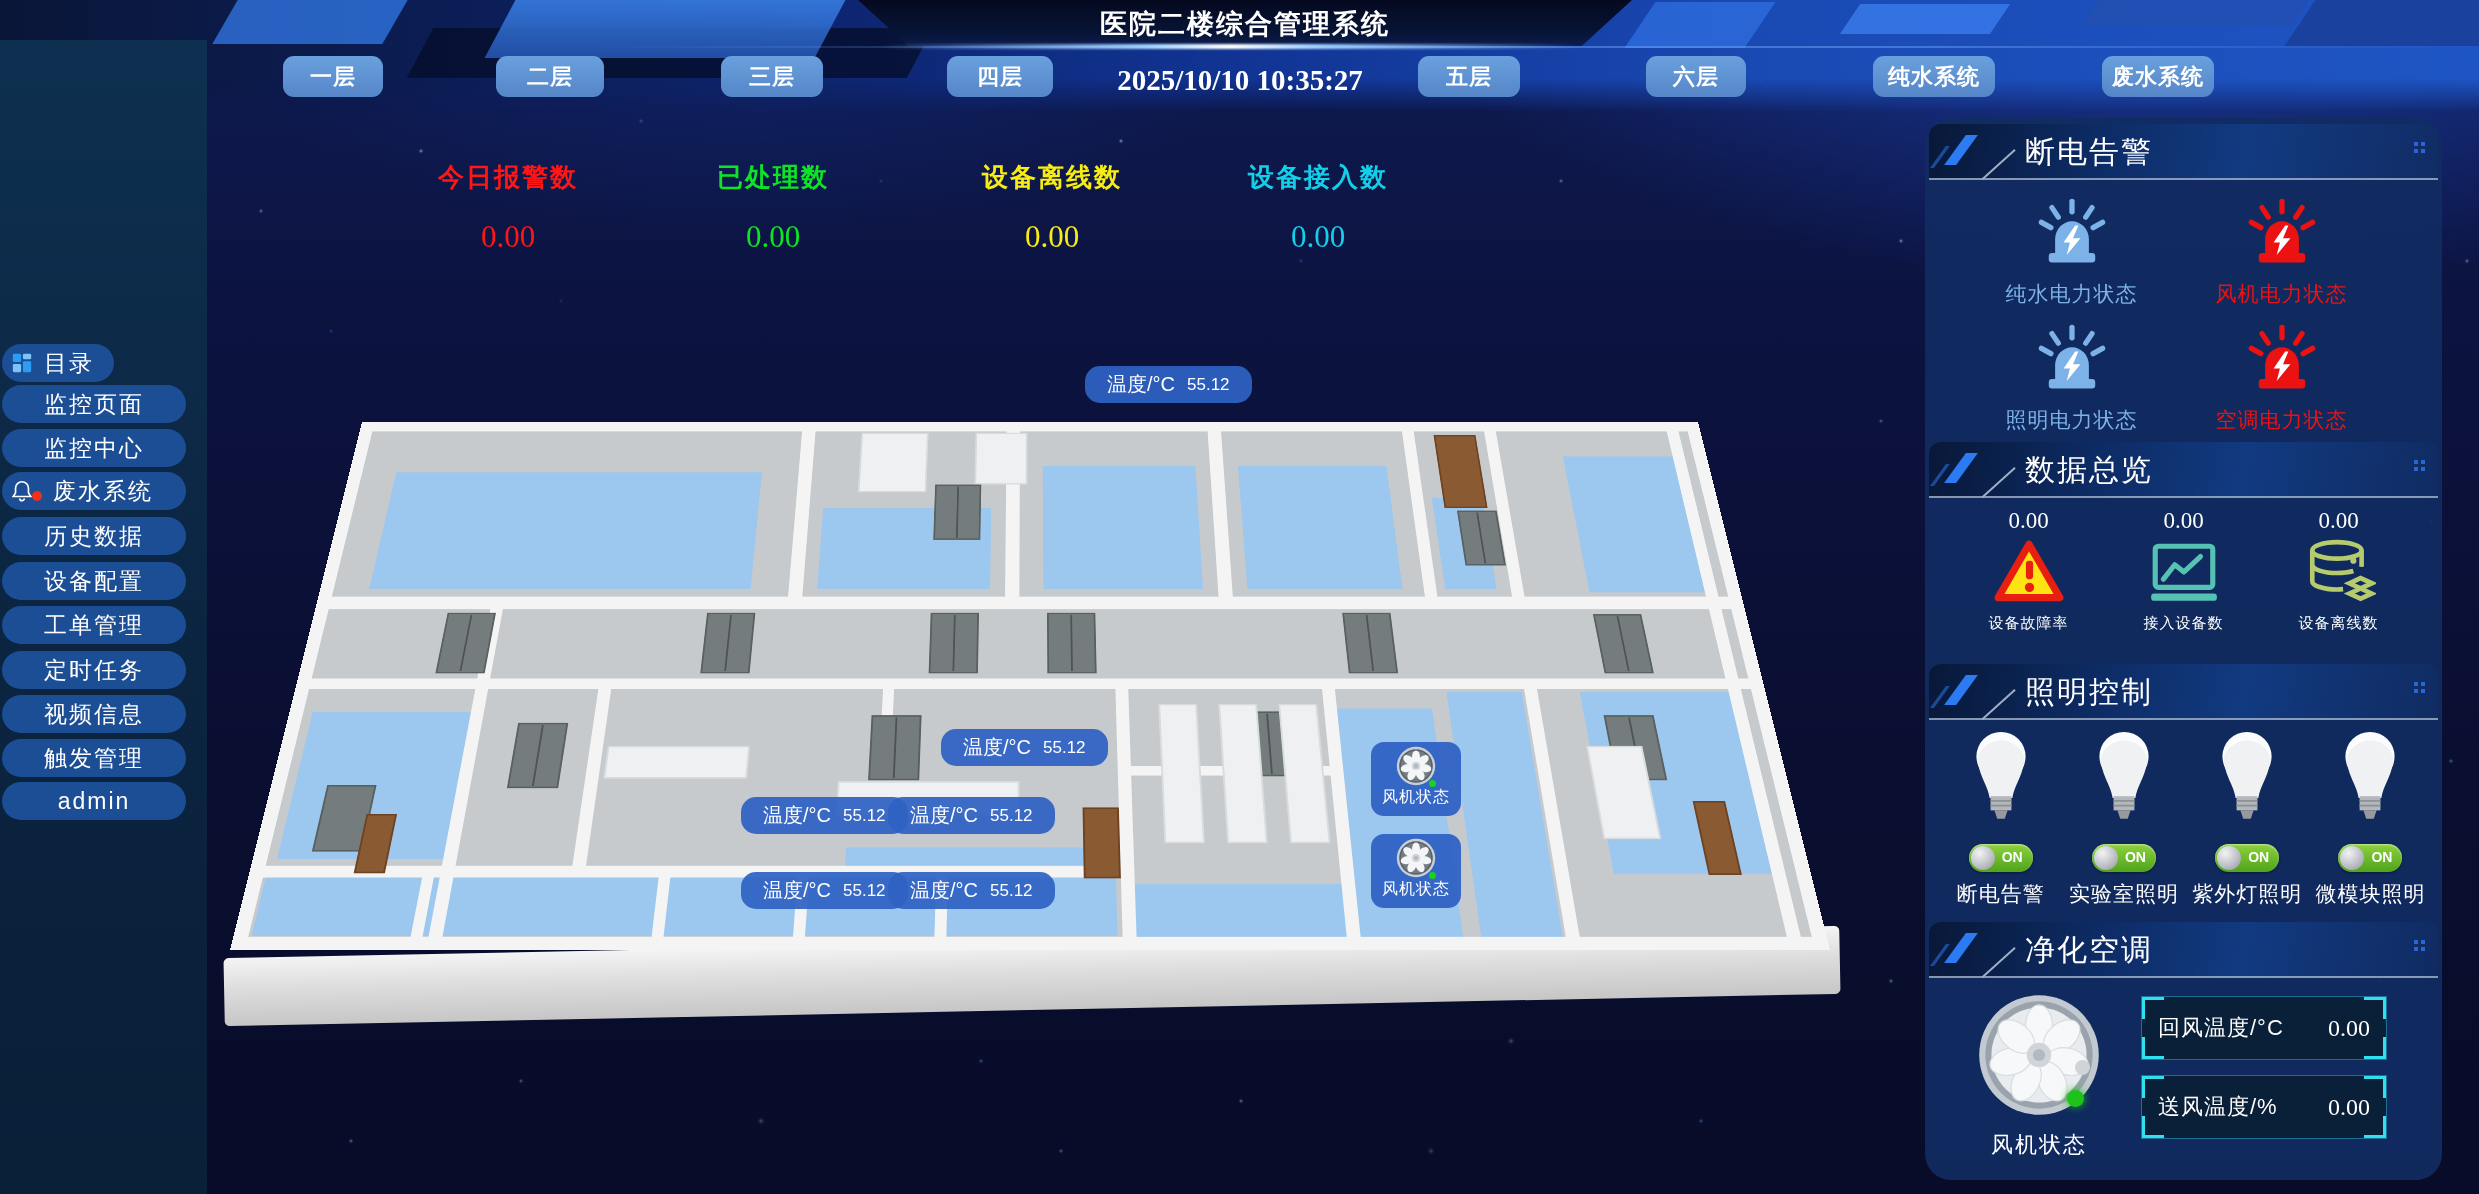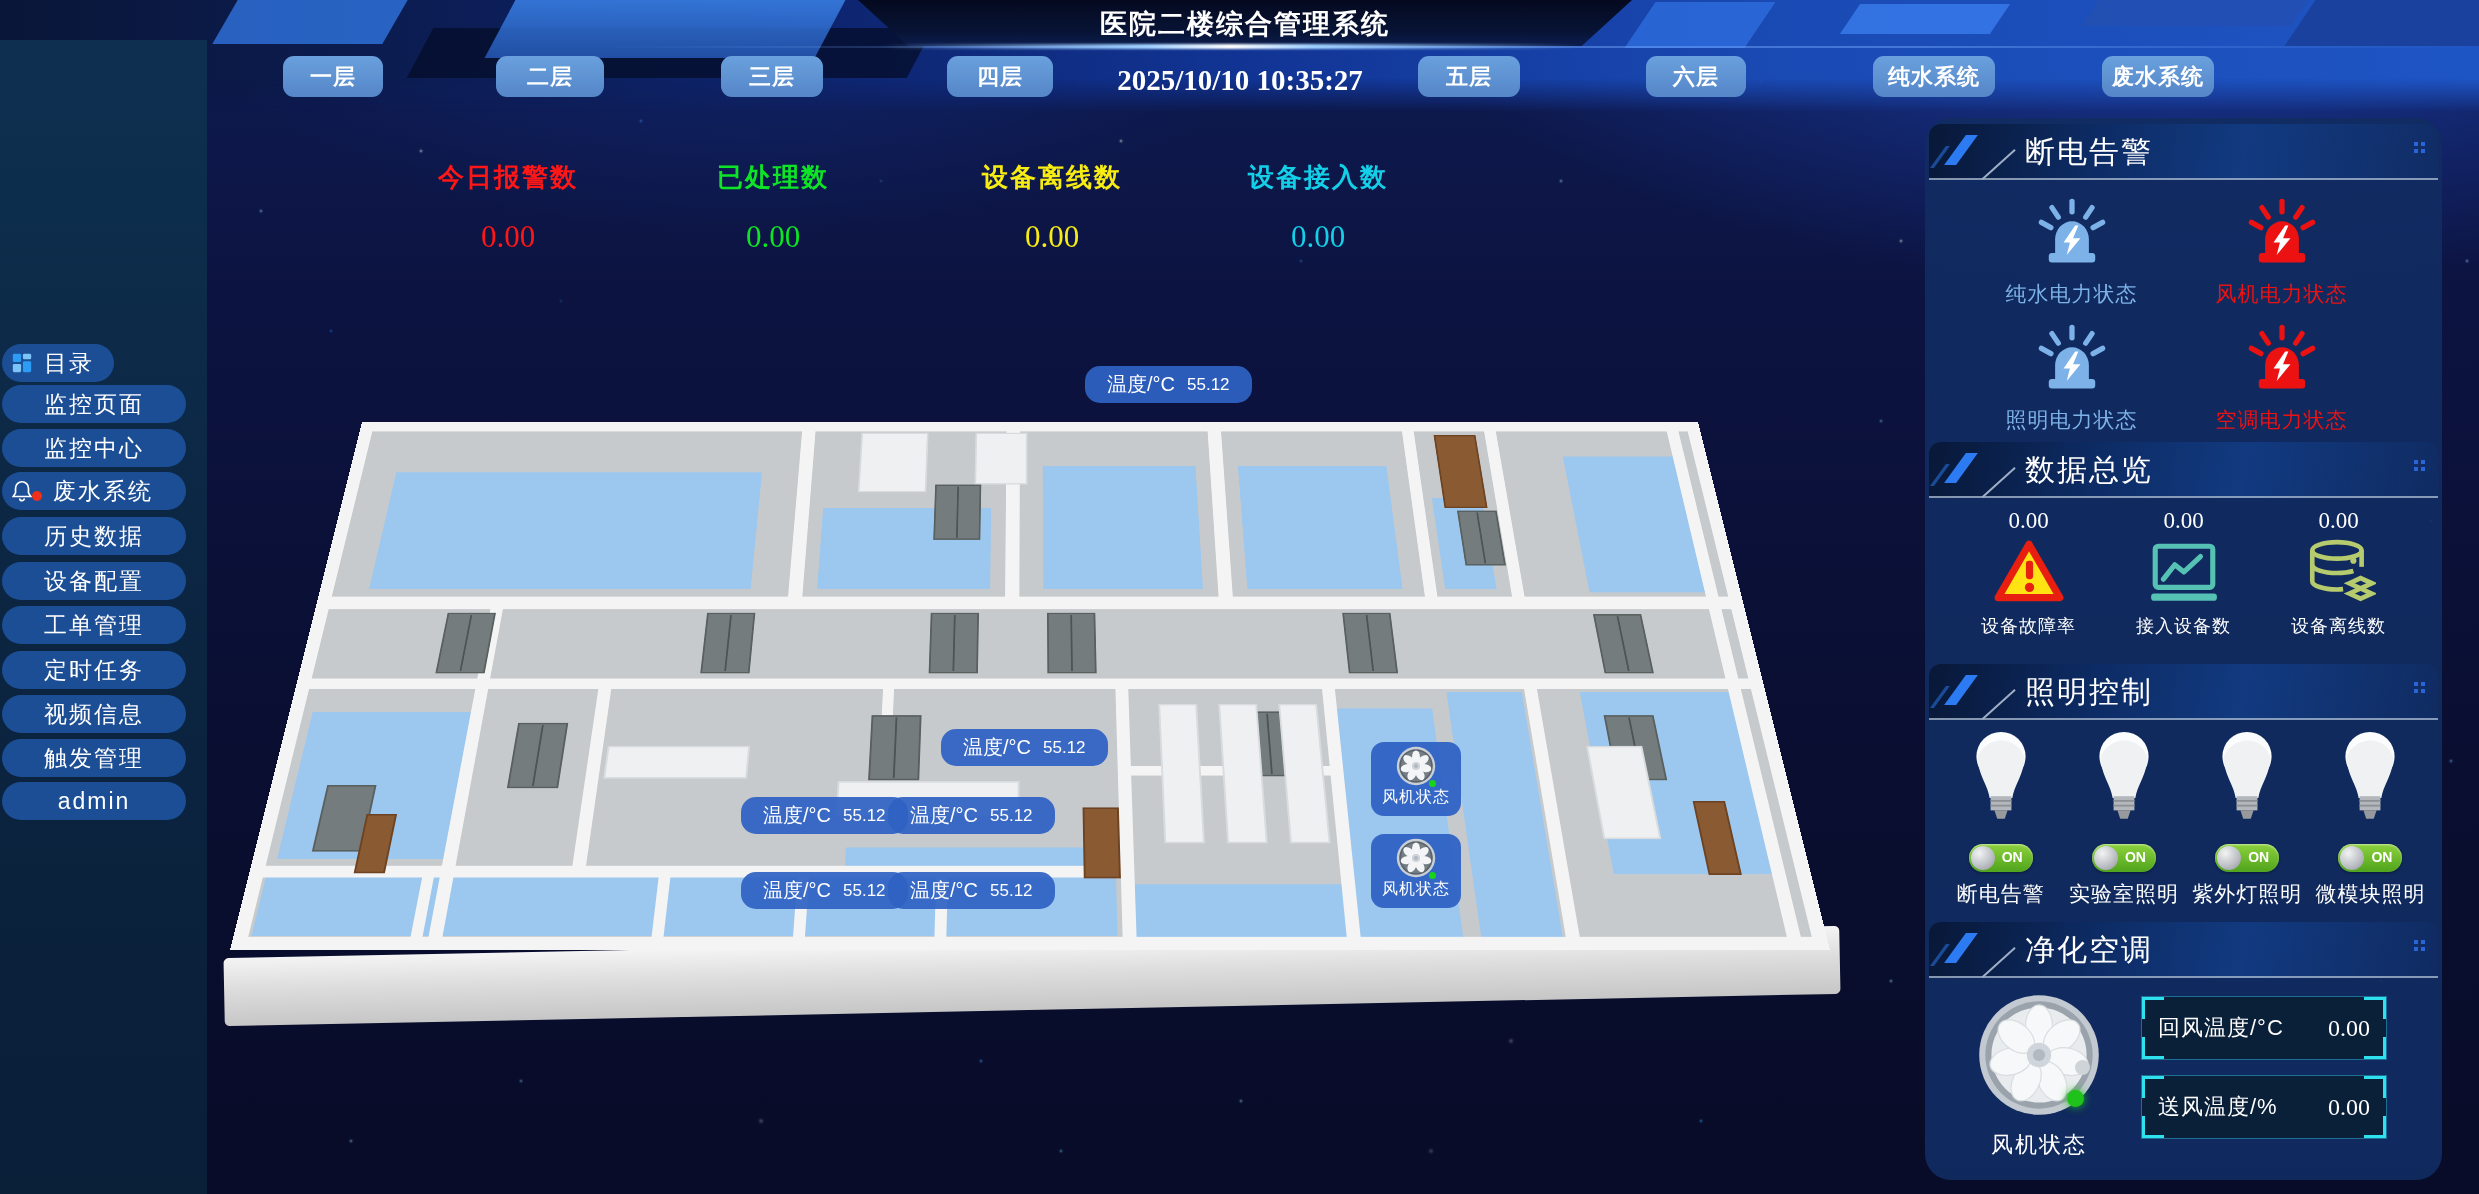--- a/index.html
+++ b/index.html
@@ -94,21 +94,21 @@
     box-shadow:7px 0 #2965d8,0 7px #2965d8,7px 7px #2965d8;}
   .beacons{display:grid;grid-template-columns:210px 210px;justify-content:center;margin:16px 0 0 -14px;row-gap:14px;}
   .beacon{text-align:center;}
   .beacon svg{width:76px;height:76px;}
   .beacon .bl{font-size:21px;margin-top:4px;letter-spacing:1px;}
   .beacon.blue{color:#7cb2e8;} .beacon.red{color:#ec1212;}
   .overview{display:grid;grid-template-columns:repeat(3,1fr);padding:10px 26px 0 26px;}
   .ov{text-align:center;}
   .ov .ov-v{font-family:"Liberation Serif",serif;font-size:23px;}
   .ov svg{width:74px;height:74px;margin-top:2px;}
-  .ov .ov-l{font-size:18px;letter-spacing:1px;}
+  .ov .ov-l{font-size:15px;letter-spacing:1px;}
   .lights{display:grid;grid-template-columns:repeat(4,1fr);padding:10px 10px 0 14px;}
   .light{text-align:center;}
   .light svg{width:58px;height:104px;}
   .toggle{position:relative;margin:6px auto 0;width:64px;height:28px;border-radius:14px;cursor:pointer;
     background:linear-gradient(180deg,#8ed23e,#4ea31b);box-shadow:inset 0 1px 2px rgba(255,255,255,.5),0 1px 3px rgba(0,0,0,.4);}
   .toggle .knob{position:absolute;left:2px;top:2px;width:24px;height:24px;border-radius:50%;
     background:radial-gradient(circle at 35% 30%,#f2f3f4,#b9bdc2 60%,#8d9298);}
   .toggle .on{position:absolute;right:10px;top:5px;font-size:14px;font-weight:bold;color:#fff;}
   .light .lt-l{font-size:21px;margin-top:8px;letter-spacing:1px;}
   .hvac{display:flex;padding:16px 24px 0 38px;gap:26px;}

